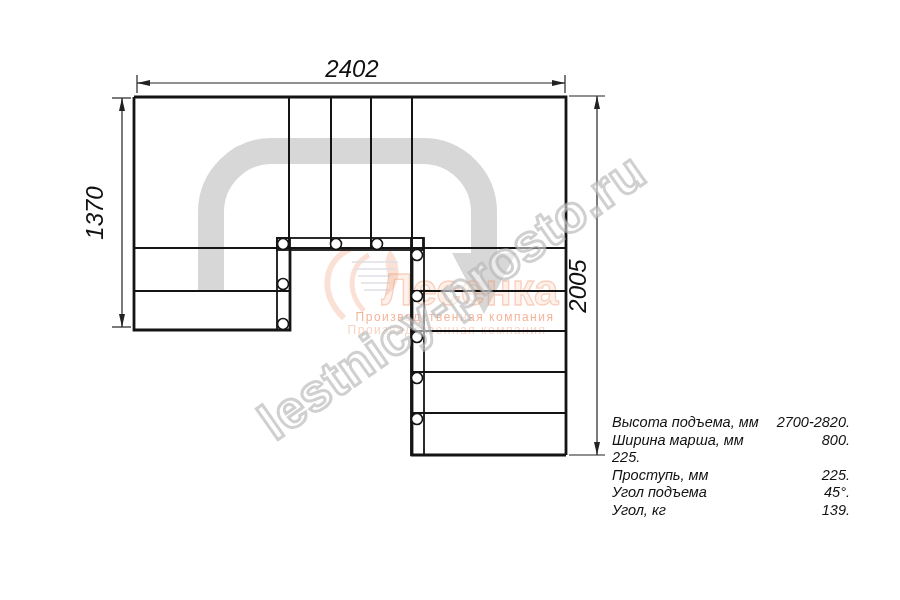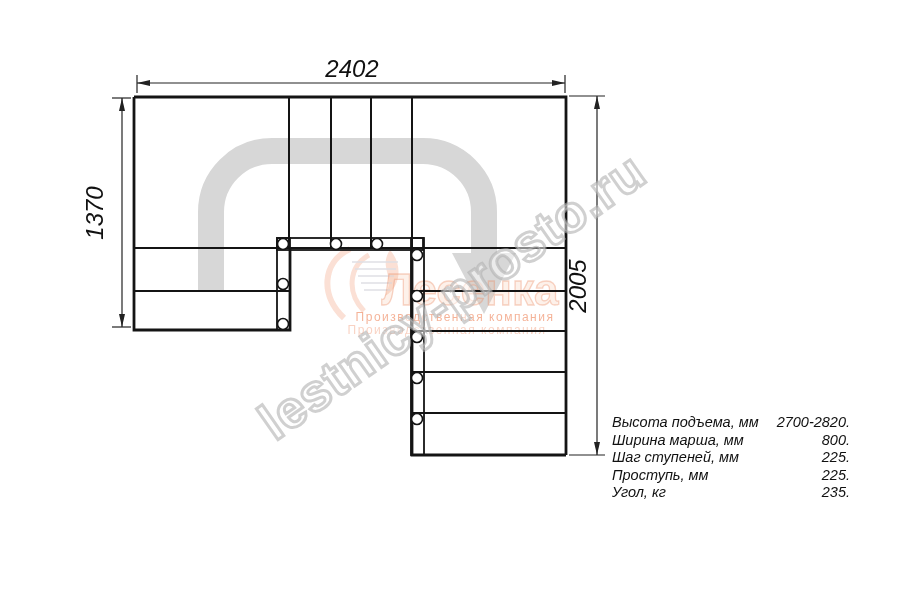--- a/index.html
+++ b/index.html
@@ -142,27 +142,30 @@
   <div class="specs">
     <div class="spec-row">
       <span class="spec-label">Высота подъема, мм</span>
       <span class="spec-value">2700-2820.</span>
     </div>
     <div class="spec-row">
       <span class="spec-label">Ширина марша, мм</span>
       <span class="spec-value">800.</span>
     </div>
     <div class="spec-row">
-      <span class="spec-label">Шаг ступеней, мм</span>
       <span class="spec-value">225.</span>
     </div>
     <div class="spec-row">
       <span class="spec-label">Проступь, мм</span>
       <span class="spec-value">225.</span>
     </div>
     <div class="spec-row">
+      <span class="spec-label">Угол подъема</span>
+      <span class="spec-value">45°.</span>
+    </div>
+    <div class="spec-row">
       <span class="spec-label">Угол, кг</span>
-      <span class="spec-value">235.</span>
+      <span class="spec-value">139.</span>
     </div>
   </div>
 
   <div class="site-watermark">lestnicy-prosto.ru</div>
 </div>
 
 </body></html>

